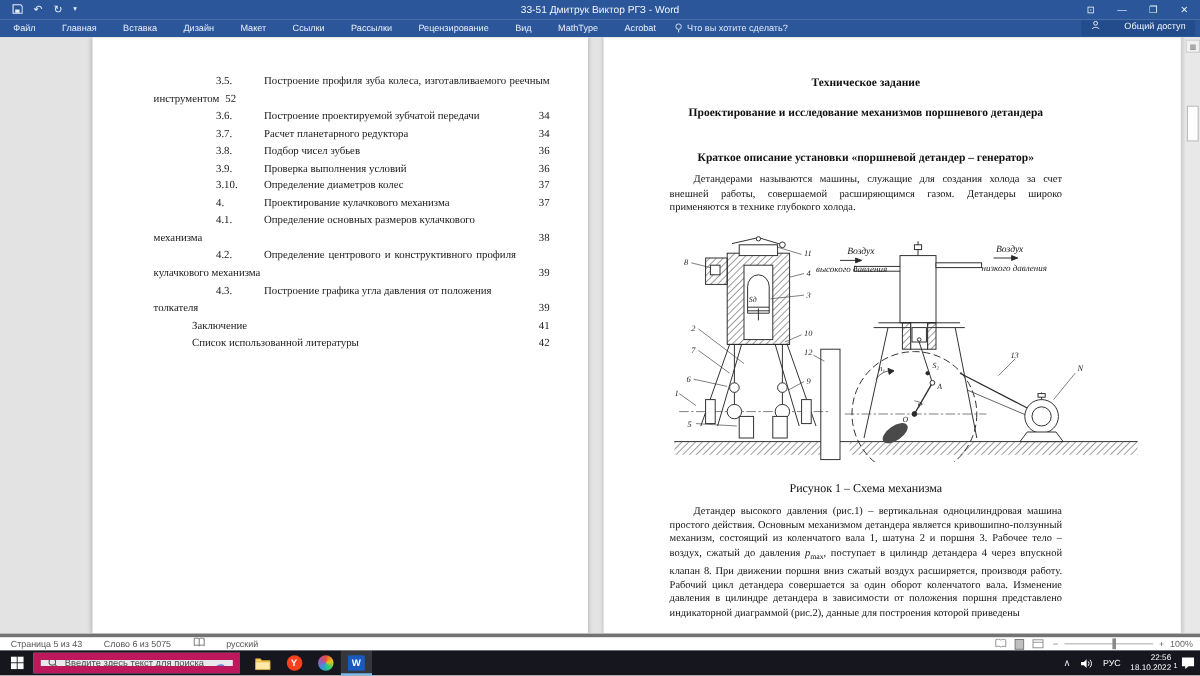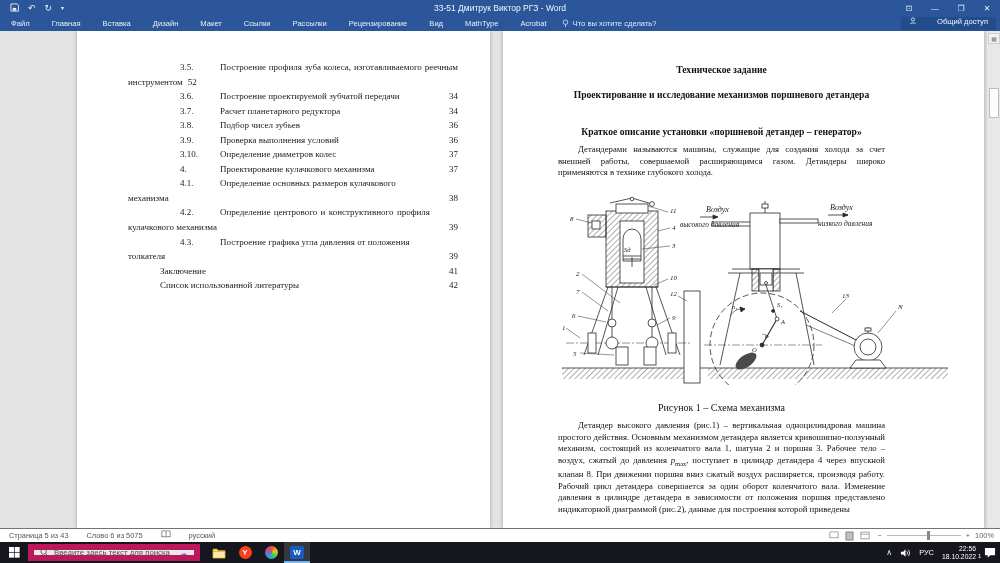--- a/index.html
+++ b/index.html
@@ -46,21 +46,21 @@
   #rp-p2 { top:389px; }
   #fig { position:absolute; left:57px; top:164px; width:390px; height:190px; }
   #fig text { font-family:"Liberation Serif",serif; font-style:italic; fill:#222; }
 
   
   #vscroll { position:absolute; right:0; top:0; width:14px; height:497px; background:#e8e8e8; border-left:1px solid #d5d5d5; }
   #vscroll .sbtn { position:absolute; top:2px; left:1px; width:12px; height:11px; background:#f2f2f2; border:1px solid #cfcfcf; display:flex; align-items:center; justify-content:center; font-size:6px; color:#777; }
   #vscroll .thumb { position:absolute; top:57px; left:2px; width:10px; height:30px; background:#fdfdfd; border:1px solid #bdbdbd; }
 
   
-  #statusbar { position:absolute; left:0; top:528px; width:1000px; height:14px; background:#ffffff; border-top:1px solid #737373; display:flex; align-items:center; font-size:7.4px; color:#555; }
+  #statusbar { position:absolute; left:0; top:528px; width:1000px; height:14px; background:#ffffff; border-top:3px solid #737373; display:flex; align-items:center; font-size:7.4px; color:#555; }
   #statusbar .sseg { padding:0 9px; white-space:nowrap; }
   #sb-right { position:absolute; right:6px; display:flex; align-items:center; gap:7px; }
   .viewicons { display:flex; gap:6px; align-items:center; }
   .zoomctl { display:flex; align-items:center; gap:5px; color:#666; }
   .ztrack { position:relative; width:74px; height:1px; background:#b9b9b9; }
   .zthumb { position:absolute; left:40px; top:-4px; width:3px; height:9px; background:#8a8a8a; }
 
   
   #taskbar { position:absolute; left:0; top:542px; width:1000px; height:21px; background:#16161e; display:flex; align-items:center; }
   #start-btn { width:28px; height:21px; display:flex; align-items:center; justify-content:center; }

